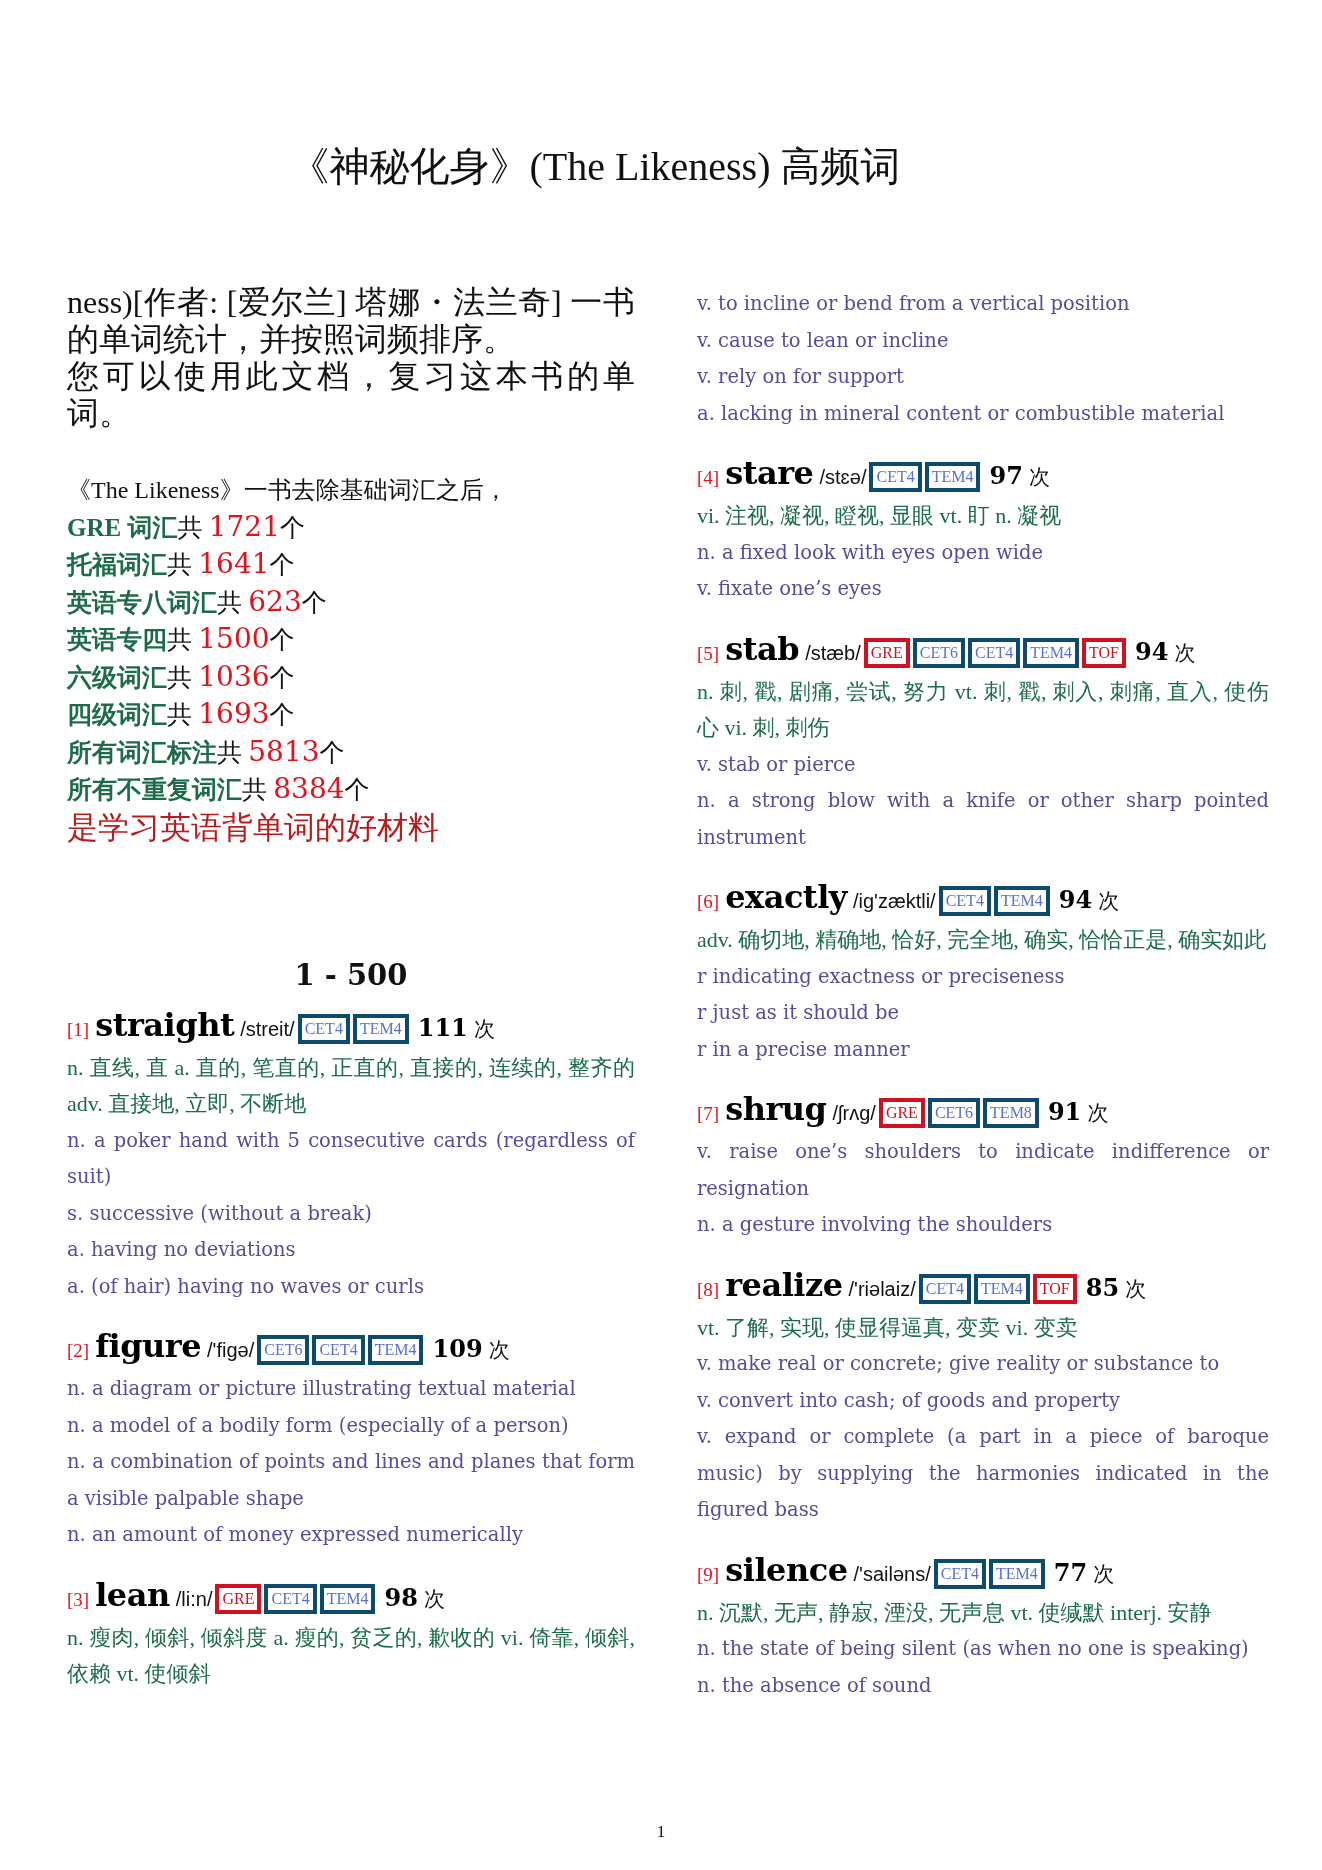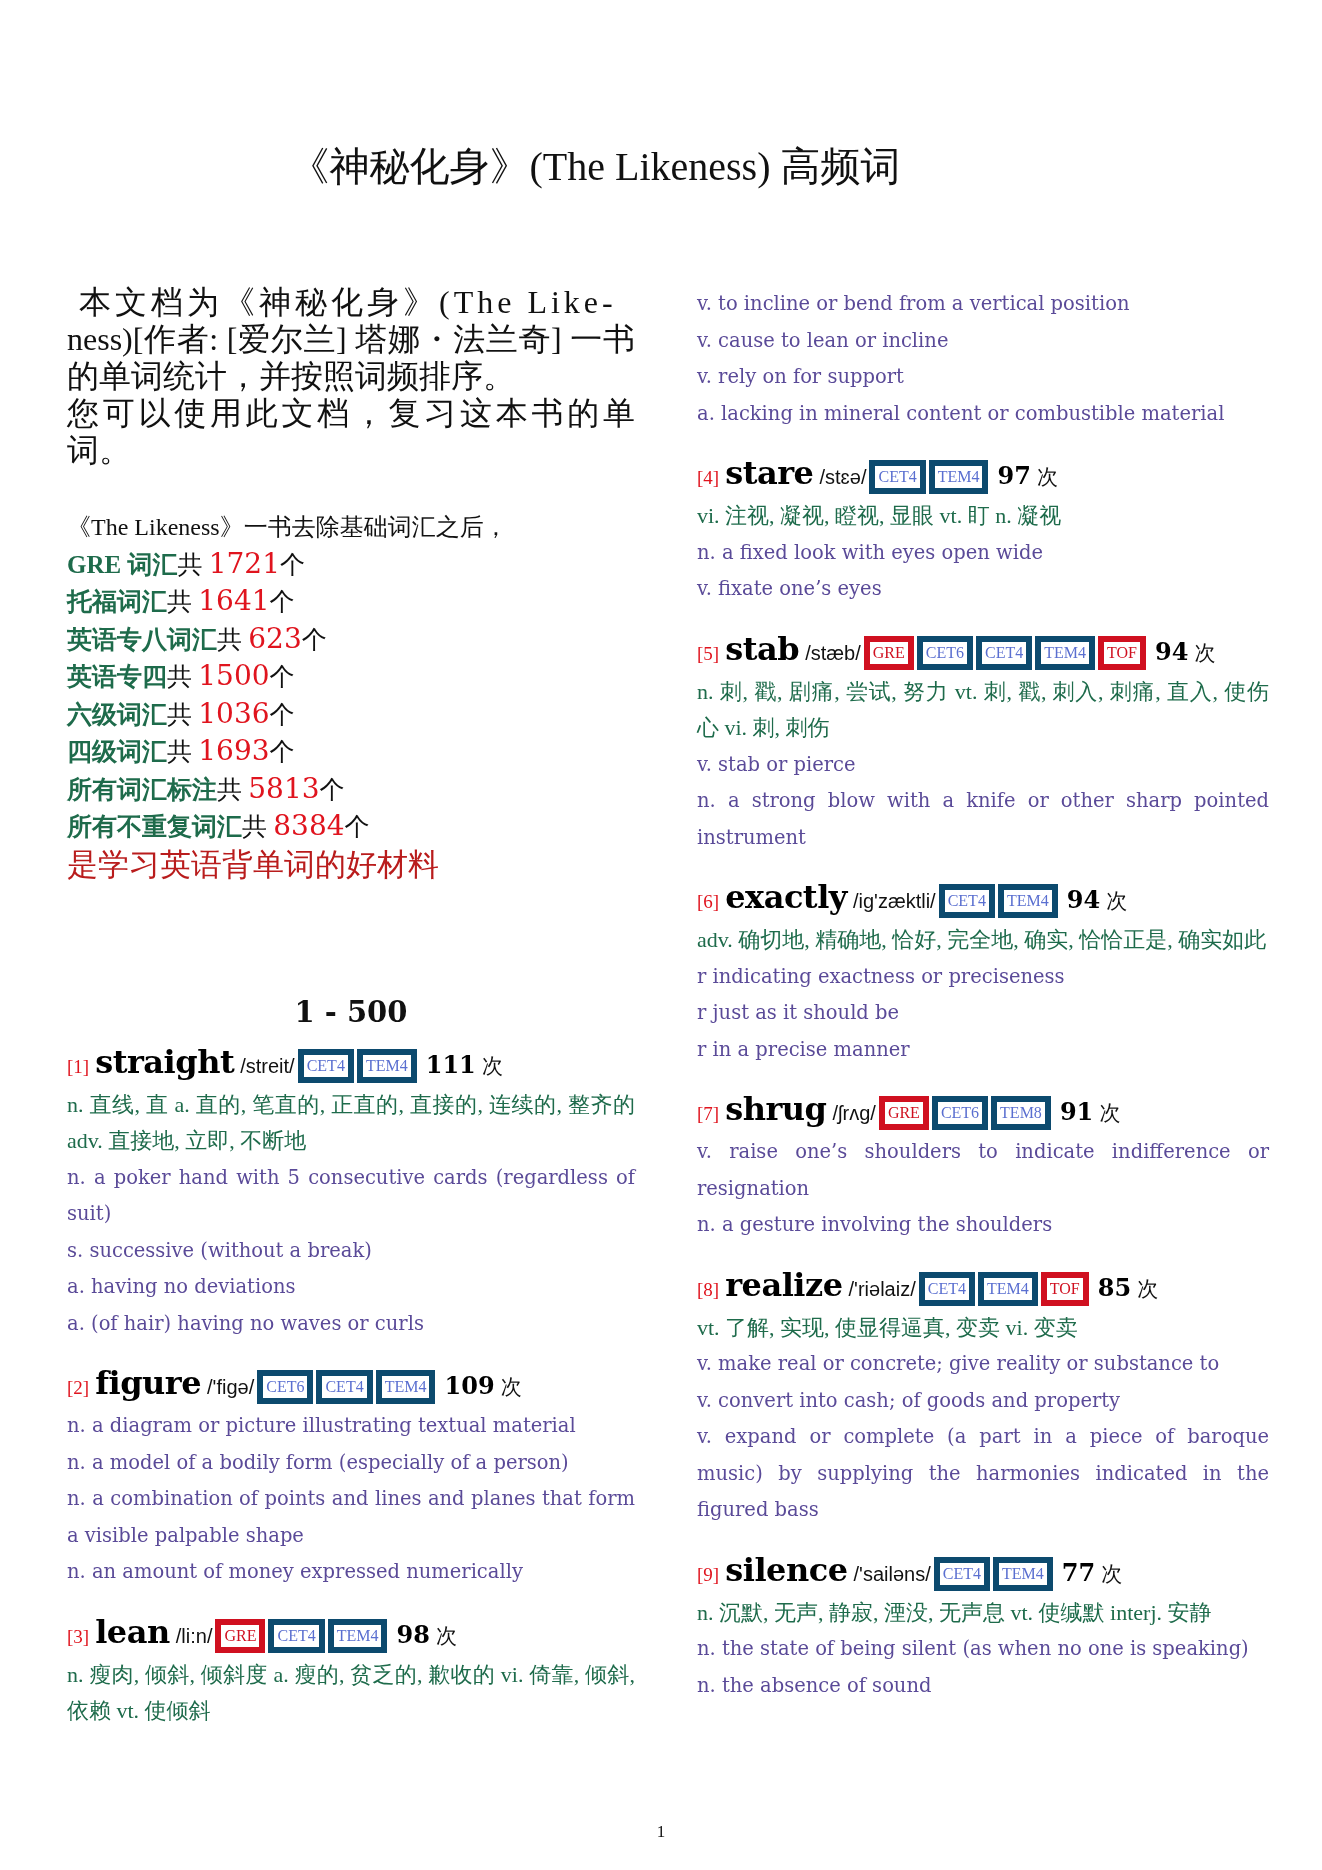--- a/index.html
+++ b/index.html
@@ -37,21 +37,21 @@
       font-size: 29px; height: 60px; line-height: 60px; color: #111;
     }
 
     .entry { margin-bottom: 21px; }
     .head { font-size: 19px; line-height: 40px; white-space: nowrap; }
     .idx { color: #e0141e; font-family: "Liberation Serif", serif; font-size: 19px; }
     .word { font-family: "DejaVu Serif", serif; font-weight: bold; font-size: 32px; color: #000; letter-spacing: -0.5px; }
     .ipa { font-family: "Liberation Sans", sans-serif; font-size: 20px; color: #111; }
     .tag {
       display: inline-block; font-family: "Liberation Serif", serif; font-size: 16px;
-      line-height: 22px; padding: 0 3px; border: 6px solid #0c4a6e; color: #5a6fd0;
+      line-height: 22px; padding: 0 3px; border: 4px solid #0c4a6e; color: #5a6fd0;
       margin-left: 3px; vertical-align: 2px;
     }
     .tag.red { border-color: #d01020; color: #d01020; }
     .count { font-family: "DejaVu Serif", serif; font-weight: bold; font-size: 24px; color: #000; margin-left: 3px; }
     .ci { font-family: "Liberation Serif", serif; font-size: 21px; color: #111; }
 
     .zh { font-family: "Liberation Serif", serif; font-size: 22px; line-height: 36.5px; color: #1e6b4b; text-align: justify; }
     .en { font-family: "DejaVu Serif", serif; font-size: 19.5px; line-height: 36.5px; color: #5a4a98; text-align: justify; }
 
     .page-number {
@@ -59,21 +59,20 @@
       font-family: "Liberation Serif", serif; font-size: 17px; color: #111;
     }
   </style>
 </head>
 <body>
 
 <div class="title">《神秘化身》(The Likeness) 高频词</div>
 
 <div class="col-left">
   <div class="intro">
-    <span class="first">本文档为《神秘化身》(The Like-</span>
     <span>ness)[作者: [爱尔兰] 塔娜・法兰奇] 一书的单词统计，并按照词频排序。</span><br>
     <span>您可以使用此文档，复习这本书的单词。</span>
   </div>
 
   <div class="stats">
     <div class="lead">《The Likeness》一书去除基础词汇之后，</div>
     <div id="stats-list">
         <div><span class="stat-label">GRE 词汇</span><span class="stat-gong">共 </span><span class="stat-num">1721</span><span class="stat-unit">个</span></div>
         <div><span class="stat-label">托福词汇</span><span class="stat-gong">共 </span><span class="stat-num">1641</span><span class="stat-unit">个</span></div>
         <div><span class="stat-label">英语专八词汇</span><span class="stat-gong">共 </span><span class="stat-num">623</span><span class="stat-unit">个</span></div>

